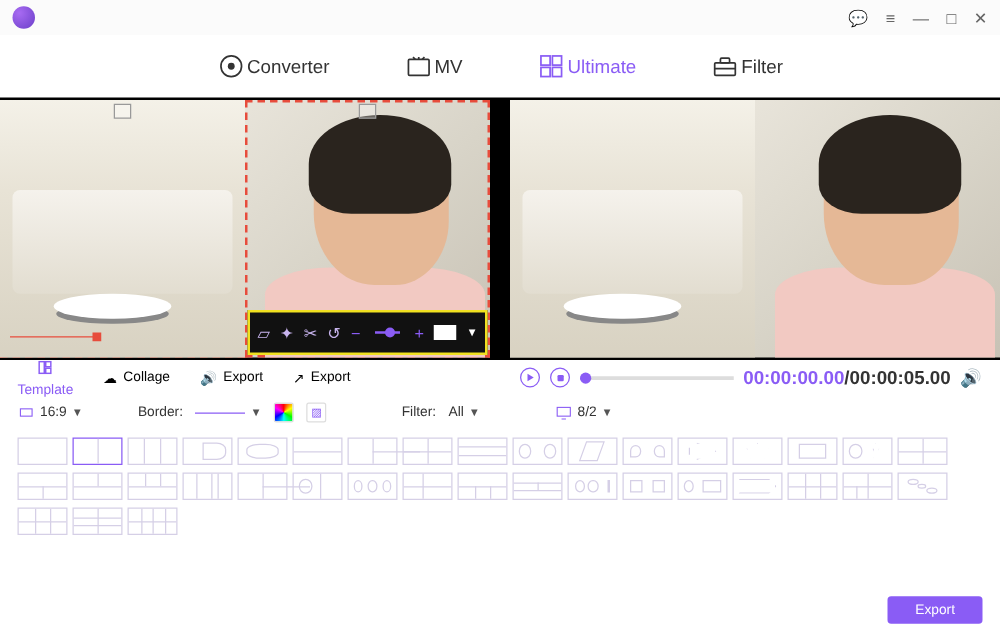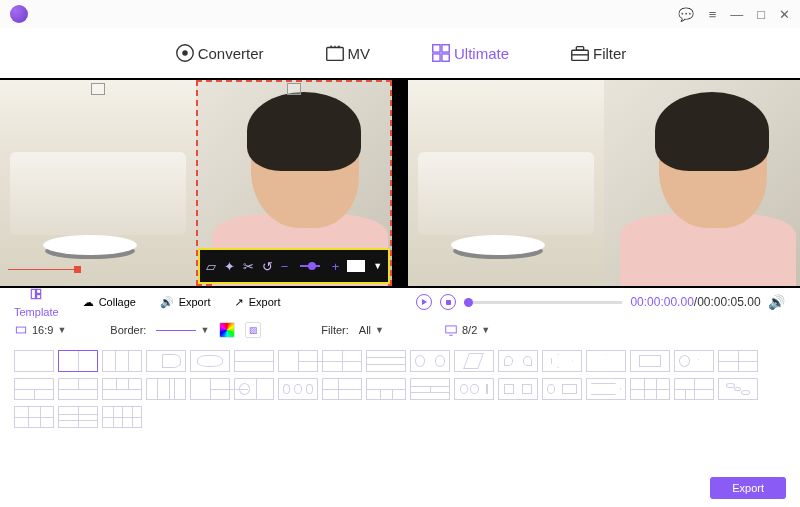--- a/index.html
+++ b/index.html
@@ -42,21 +42,21 @@
 
 .toolbar { height: 28px; display: flex; align-items: center; padding: 0 14px; gap: 24px; font-size: 11px; }
 .toolbar .tbtn { display: flex; align-items: center; gap: 5px; cursor: pointer; }
 .toolbar .tbtn.active { color: #8a5cf5; flex-direction: column; }
 .toolbar .player { margin-left: auto; display: flex; align-items: center; gap: 8px; flex: 1; max-width: 370px; }
 .toolbar .pcircle { width: 16px; height: 16px; border: 1.5px solid #8a5cf5; border-radius: 50%; display: flex; align-items: center; justify-content: center; cursor: pointer; }
 .toolbar .pcircle::after { content: ""; border-left: 5px solid #8a5cf5; border-top: 3px solid transparent; border-bottom: 3px solid transparent; margin-left: 1px; }
 .toolbar .pcircle.stop::after { border: none; width: 5px; height: 5px; background: #8a5cf5; border-radius: 1px; margin: 0; }
 .toolbar .pbar { flex: 1; height: 3px; background: #ddd; position: relative; }
 .toolbar .pbar::after { content: ""; position: absolute; left: 0; top: -3px; width: 9px; height: 9px; border-radius: 50%; background: #8a5cf5; }
-.toolbar .time { font-size: 12px; color: #333; }
+.toolbar .time { font-size: 15px; color: #333; font-weight: bold; }
 .toolbar .time .cur { color: #8a5cf5; }
 .toolbar .vol { color: #8a5cf5; font-size: 14px; }
 
 .optbar { height: 28px; display: flex; align-items: center; padding: 0 14px; gap: 10px; font-size: 11px; color: #333; }
 .optbar .sel { display: flex; align-items: center; gap: 4px; cursor: pointer; }
 .optbar .sel svg { width: 14px; height: 14px; }
 .optbar .car { font-size: 9px; color: #555; }
 .optbar .line { width: 40px; height: 1px; background: #8a5cf5; }
 .optbar .cset { width: 16px; height: 16px; border: 1px solid #ddd; border-radius: 2px; display: flex; align-items: center; justify-content: center; cursor: pointer; font-size: 9px; }
 .optbar .gap { width: 24px; }

